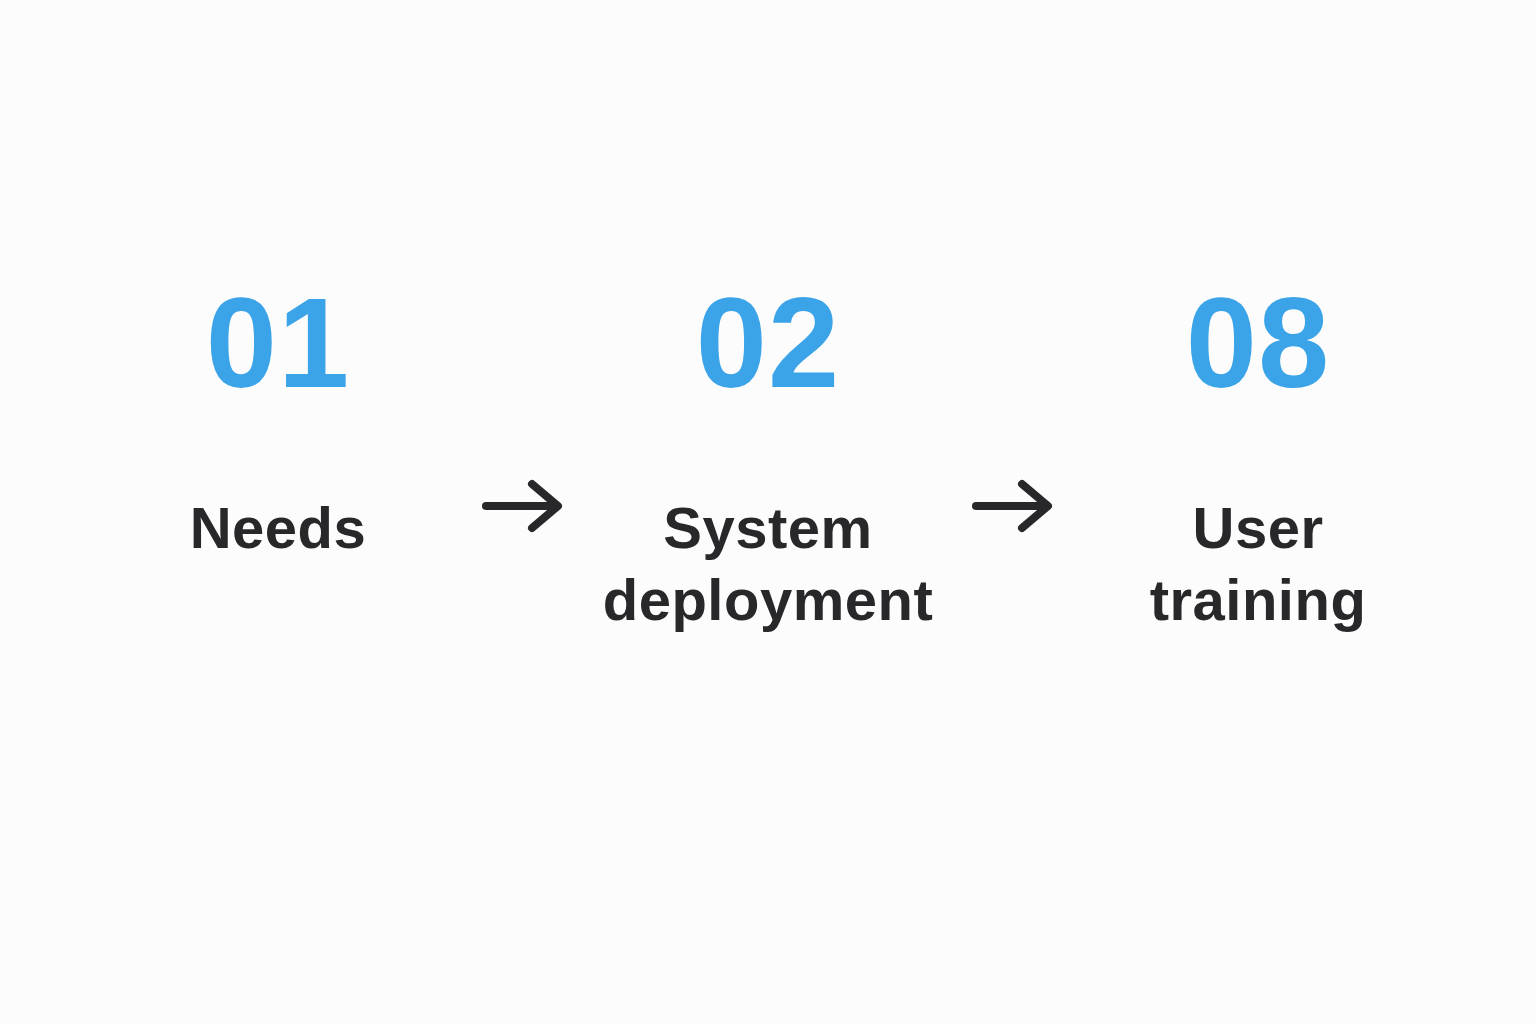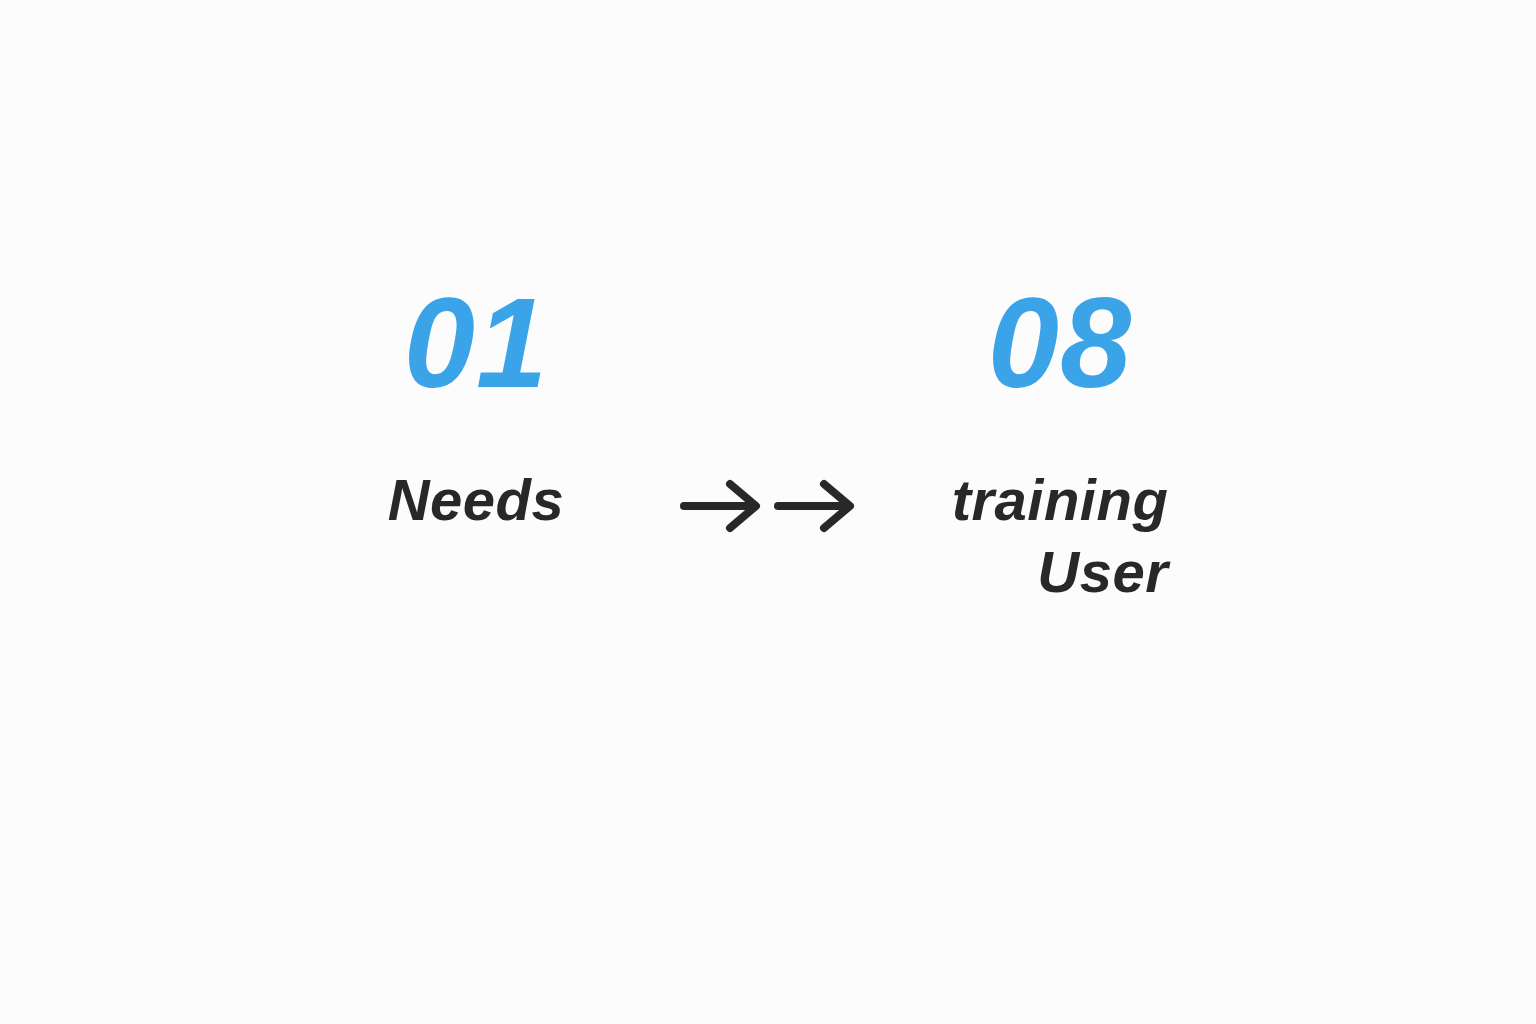--- a/index.html
+++ b/index.html
@@ -16,42 +16,41 @@
   }
   .process {
     position: absolute;
     top: 278px;
     left: 0;
     right: 0;
     display: flex;
     justify-content: center;
     align-items: flex-start;
     gap: 10px;
-    font-style: italic;
   }
   .step {
     width: 386px;
     display: flex;
     flex-direction: column;
     align-items: center;
   }
   .step-number {
     font-size: 128px;
     line-height: 130px;
     font-weight: 700;
     color: var(--accent, #3ba4e8);
     letter-spacing: 1px;
   }
   .step-label {
-    margin-top: 56px;
+    margin-top: 84px;
     font-size: 58px;
     line-height: 72px;
     font-weight: 600;
     color: var(--text, #28282b);
-    text-align: right;
+    text-align: center;
     letter-spacing: 0.5px;
   }
   .step-label .line {
     display: block;
     white-space: nowrap;
   }
   .arrow {
     margin-top: 200px;
     width: 84px;
     flex: 0 0 auto;
@@ -81,29 +80,36 @@
     </div>
   </div>
 
   <div class="arrow">
     <svg width="84" height="56" viewBox="0 0 84 56" aria-hidden="true">
       <line class="stroke" x1="5" y1="28" x2="76" y2="28"></line>
       <polyline class="stroke" points="51,6 77,28 51,50"></polyline>
     </svg>
   </div>
 
+  <div class="step">
+    <div class="step-number">02</div>
+    <div class="step-label">
+      <span class="line">System</span>
+      <span class="line">deployment</span>
+    </div>
+  </div>
 
   <div class="arrow">
     <svg width="84" height="56" viewBox="0 0 84 56" aria-hidden="true">
       <line class="stroke" x1="5" y1="28" x2="76" y2="28"></line>
       <polyline class="stroke" points="51,6 77,28 51,50"></polyline>
     </svg>
   </div>
 
   <div class="step">
     <div class="step-number">08</div>
     <div class="step-label">
+      <span class="line">User</span>
       <span class="line">training</span>
-      <span class="line">User</span>
     </div>
   </div>
 
 </div>
 
 </body></html>

